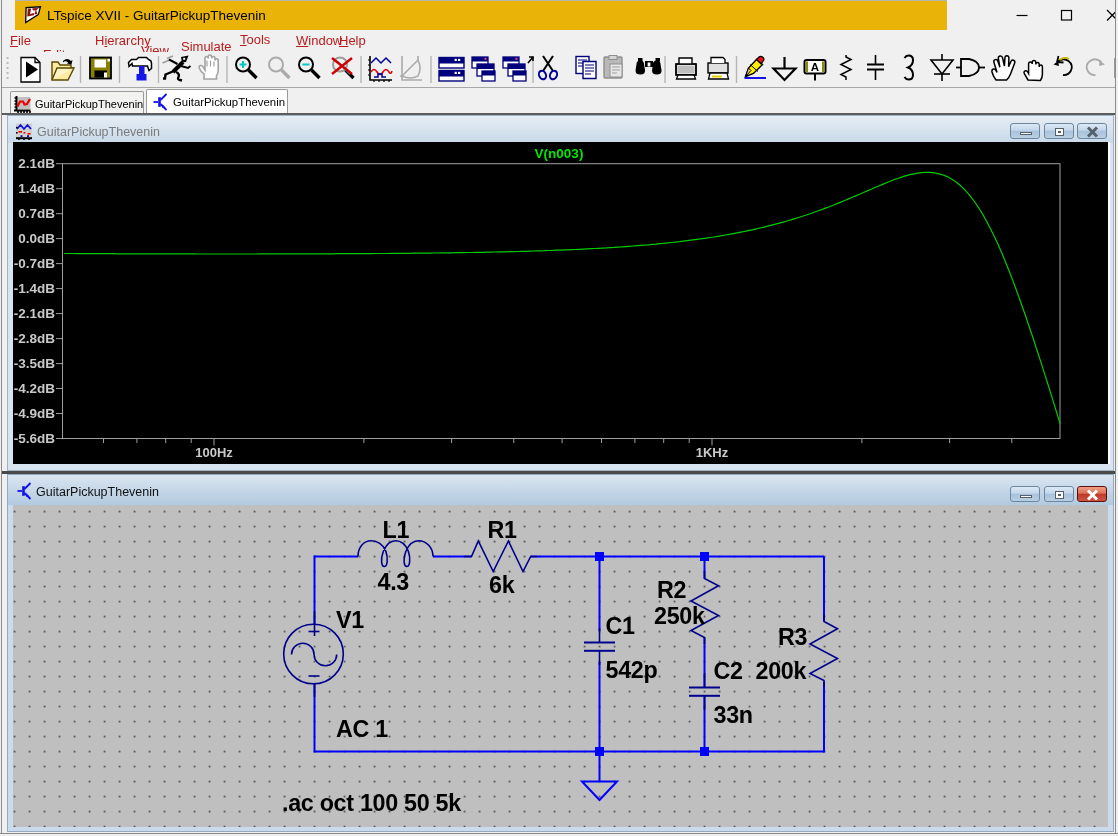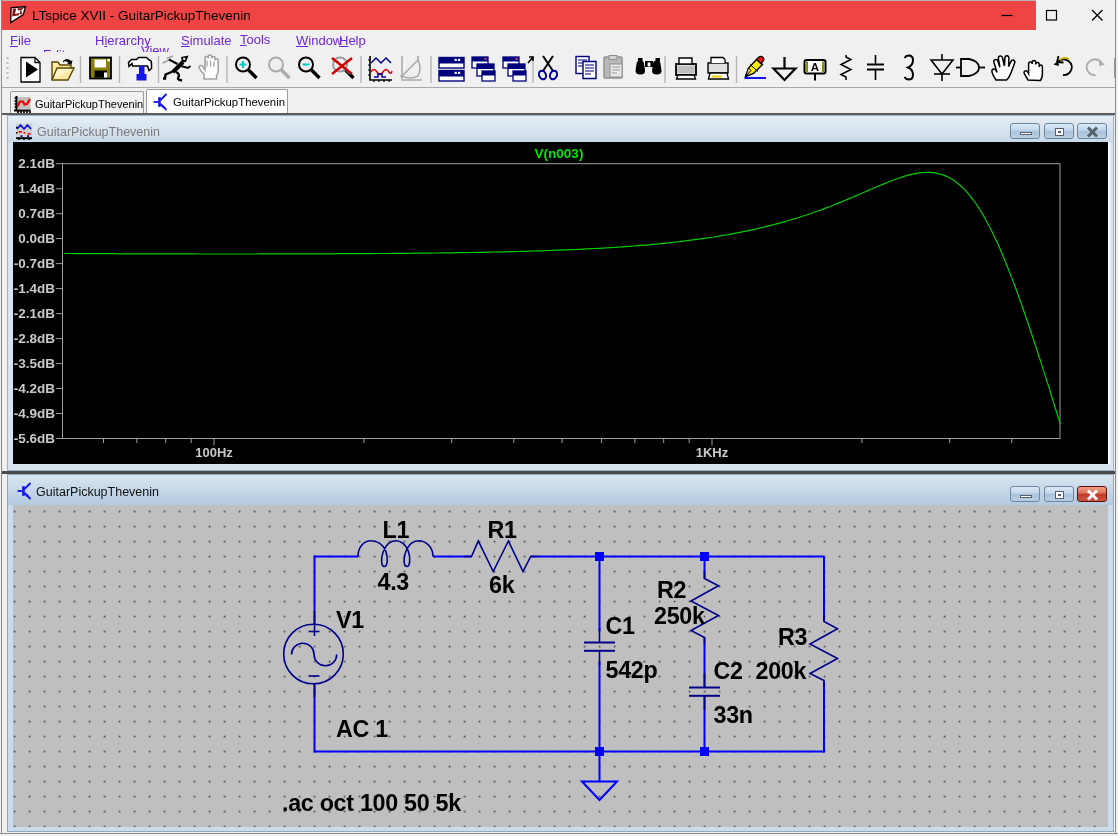--- a/index.html
+++ b/index.html
@@ -1,38 +1,38 @@
 <!DOCTYPE html>
 <html><head><meta charset="utf-8"><style>
 *{margin:0;padding:0;box-sizing:border-box}
 body{width:1118px;height:836px;position:relative;overflow:hidden;background:#f0f0f0;font-family:"Liberation Sans",sans-serif}
 .abs{position:absolute}
 </style></head><body>
 
-<div class="abs" style="left:0;top:0;width:1036px;height:30px;background:#ef4444;border-top:1px solid #b4b4b4">
+<div class="abs" style="left:15px;top:0;width:932px;height:30px;background:#eab308;border-top:1px solid #b4b4b4">
  <svg class="abs" style="left:10px;top:5px" width="18" height="18" viewBox="0 0 18 18">
   <path d="M0.7,16.5 L1.1,1.5 L15.5,0.8 L13.3,8.6 Z" fill="#fff" stroke="#000" stroke-width="1.3"></path>
   <path d="M2.8,2.6 L6.2,2.4 L5,8.1 L9.3,7 L8.9,9.3 L2.2,10.4 Z" fill="#8c1616"></path>
   <path d="M7.2,2.3 L13.8,2 L11.2,4.4 L12.4,8 L9.5,8.6 L10.5,4.2 L8,4.4 Z" fill="#8c1616"></path>
  </svg>
  <div class="abs" style="left:32px;top:7px;font-size:13.5px;color:#000">LTspice XVII - GuitarPickupThevenin</div>
  <svg class="abs" style="left:995px;top:0" width="123" height="30">
   <line x1="6.5" y1="14.5" x2="17.5" y2="14.5" stroke="#000" stroke-width="1.2"></line>
   <rect x="51.5" y="9.5" width="10" height="9.5" fill="none" stroke="#000" stroke-width="1.2"></rect>
   <line x1="97" y1="9" x2="107.5" y2="19.5" stroke="#000" stroke-width="1.2"></line>
   <line x1="107.5" y1="9" x2="97" y2="19.5" stroke="#000" stroke-width="1.2"></line>
  </svg>
 </div>
 
-<div class="abs" style="left:0;top:30px;width:1066px;height:22px;background:#f0f0f0;font-size:13px;color:#6d28d9">
+<div class="abs" style="left:0;top:30px;width:1066px;height:22px;background:#f0f0f0;font-size:13px;color:#b91c1c">
  <span class="abs" style="left:10px;top:3px"><u>F</u>ile</span>
  <span class="abs" style="left:43px;top:17px"><u>E</u>dit</span>
  <span class="abs" style="left:95px;top:3px">H<u>i</u>erarchy</span>
  <span class="abs" style="left:141px;top:13px"><u>V</u>iew</span>
- <span class="abs" style="left:181px;top:3px"><u>S</u>imulate</span>
+ <span class="abs" style="left:181px;top:9px"><u>S</u>imulate</span>
  <span class="abs" style="left:240px;top:2px"><u>T</u>ools</span>
  <span class="abs" style="left:296px;top:3px"><u>W</u>indow</span>
  <span class="abs" style="left:339px;top:3px"><u>H</u>elp</span>
 </div>
 
 <div class="abs" style="left:0;top:52px;width:1118px;height:36px;background:#f0f0f0;border-bottom:1px solid #a8a8a8"></div>
 <svg style="position:absolute;left:0;top:52px" width="1118" height="36" viewBox="0 52 1118 36">
     <g fill="#b9b9b9">
       <rect x="6.5" y="57" width="2" height="2"></rect>
       <rect x="6.5" y="62" width="2" height="2"></rect>

